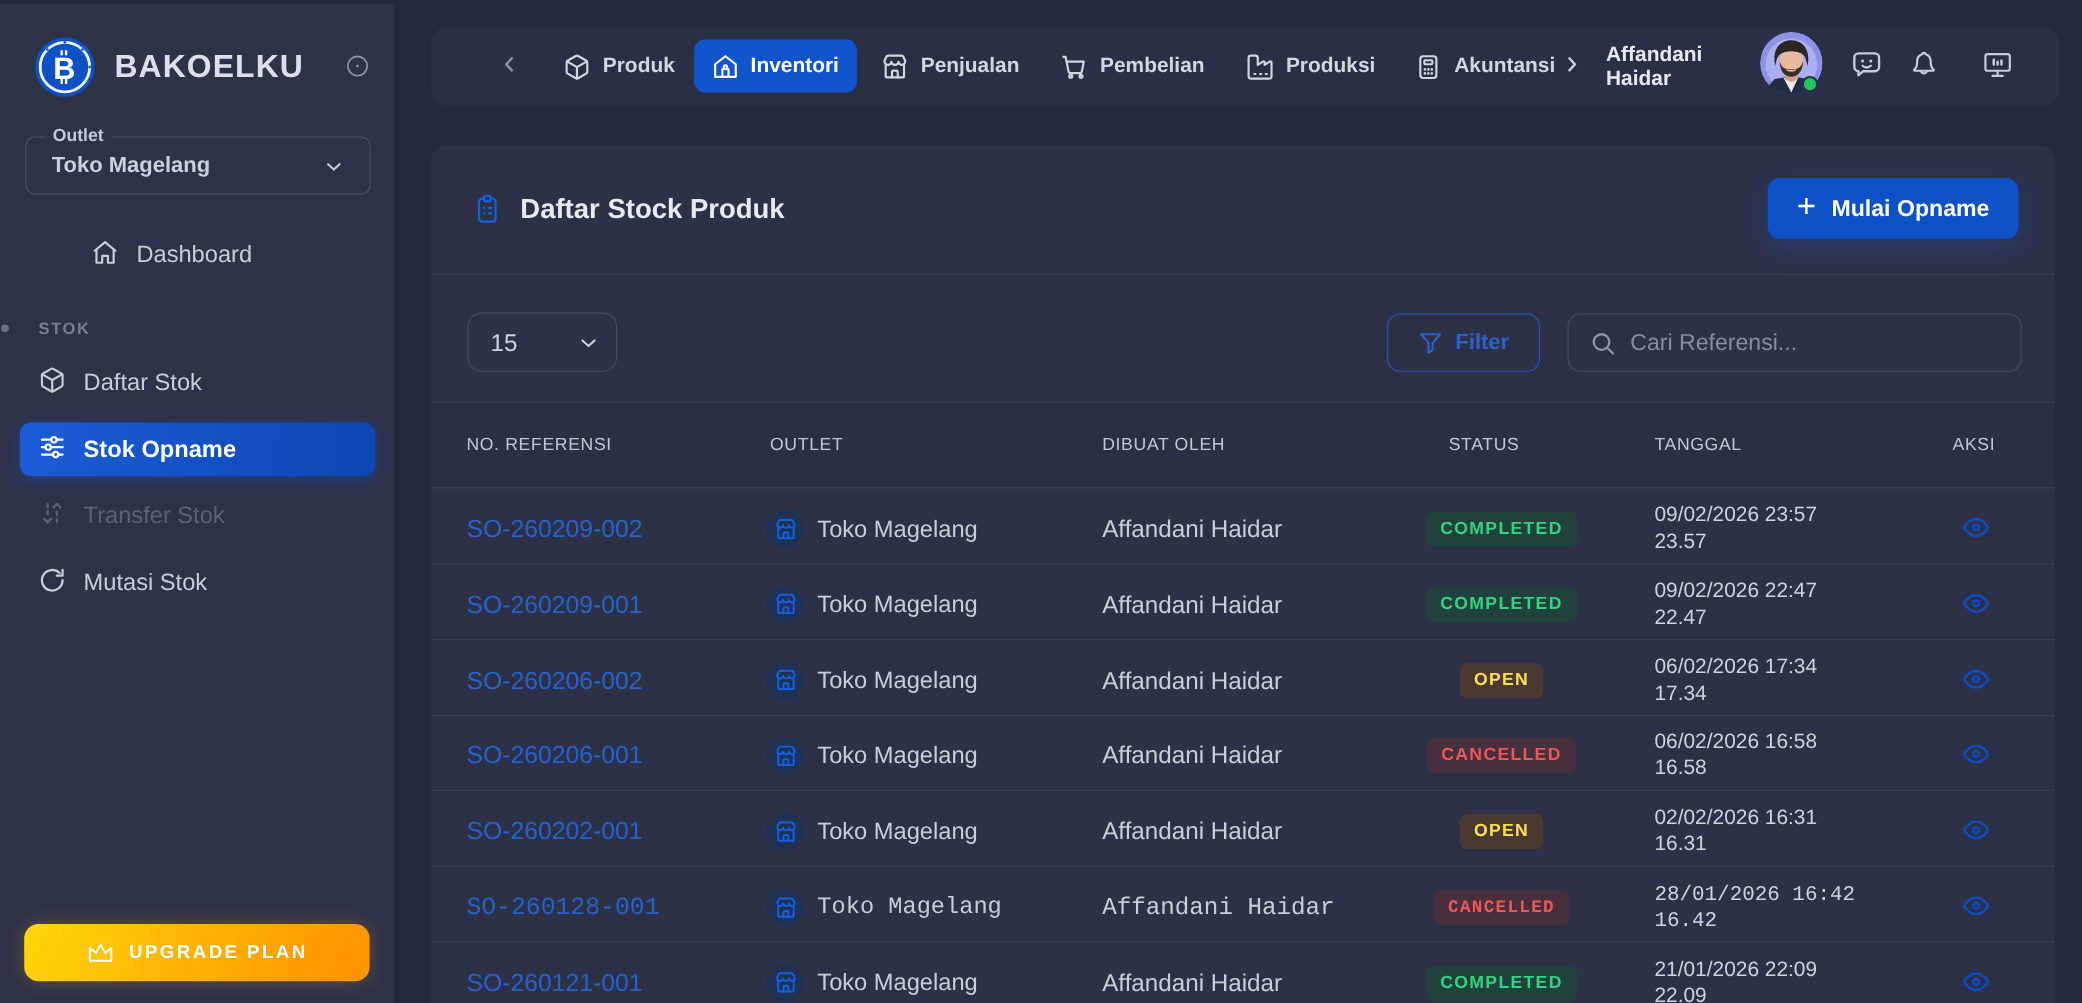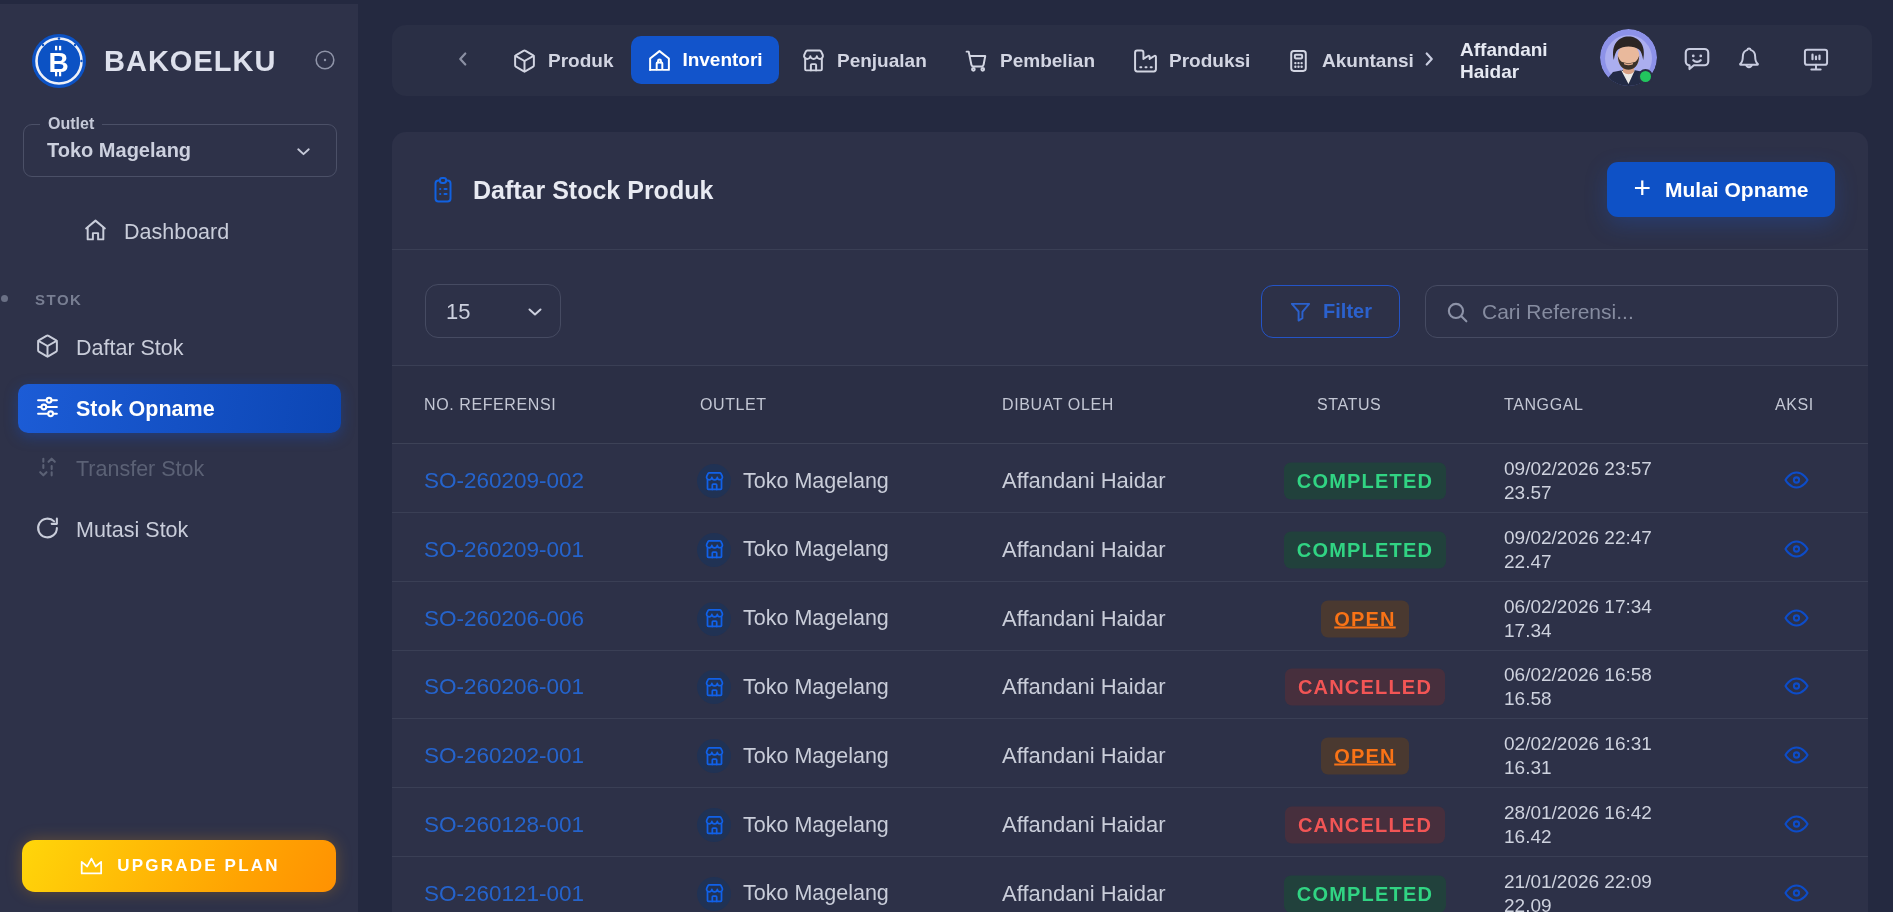--- a/index.html
+++ b/index.html
@@ -49,23 +49,23 @@
 
 #thead { left:0; top:233px; width:1476px; height:79px; background:#2b2f45; border-top:1px solid #3a3f55; border-bottom:1px solid #3d4257; }
 .th { position:absolute; top:50%; transform:translateY(-50%); font-size:16px; font-weight:normal; color:#c3c7d4; letter-spacing:0.6px; }
 .row { position:absolute; left:0; width:1476px; height:69px; border-bottom:1px solid #3a3f55; }
 .c-ref { position:absolute; left:32px; top:calc(50% + 3px); transform:translateY(-50%); font-size:22.5px; color:#2563cb; }
 .c-outlet { position:absolute; left:305px; top:calc(50% + 3px); transform:translateY(-50%); display:flex; align-items:center; gap:12px; }
 .store-badge { width:34px; height:34px; border-radius:50%; background:#203254; display:flex; align-items:center; justify-content:center; }
 .c-outlet b { font-size:21.5px; font-weight:normal; color:#c9cdd9; }
 .c-user { position:absolute; left:610px; top:calc(50% + 3px); transform:translateY(-50%); font-size:22px; color:#c9cdd9; }
 .c-status { position:absolute; left:853px; width:240px; top:calc(50% + 3px); transform:translateY(-50%); text-align:center; }
-.badge { display:inline-block; font-size:20px; font-weight:bold; letter-spacing:1.2px; padding:7px 13px; border-radius:7px; }
+.badge { display:inline-block; font-size:16px; font-weight:bold; letter-spacing:1.2px; padding:7px 13px; border-radius:7px; }
 .b-completed { color:#31d483; background:#21413c; }
-.b-open { color:#f97316; background:#4a3930;text-decoration:underline; }
+.b-open { color:#fde047; background:#4a3930; }
 .b-cancelled { color:#f25555; background:#472f3d; }
 .c-date { position:absolute; left:1112px; top:calc(50% + 3px); transform:translateY(-50%); font-size:19px; line-height:24px; color:#ced2de; }
 .c-aksi { position:absolute; left:1392px; top:calc(50% + 4px); transform:translateY(-50%); }
 </style>
 </head>
 <body>
 <div id="sidebar" class="abs"></div>
 <div id="logo-row" class="abs"><svg width="56" height="56" viewBox="0 0 56 56">
 <circle cx="28" cy="28" r="27" fill="#0c52c4"></circle>
 <circle cx="28" cy="28" r="22.5" fill="none" stroke="#eef1f8" stroke-width="2.6"></circle>
@@ -300,21 +300,21 @@
         </span>
     <span class="c-user">Affandani Haidar</span>
     <span class="c-status"><span class="badge b-completed">COMPLETED</span></span>
     <span class="c-date">09/02/2026 22:47<br>22.47</span>
     <span class="c-aksi"><svg width="25" height="18" viewBox="0 0 25 18" fill="none" stroke="#0d4cc8" stroke-width="2.1">
             <path d="M1.5 9S5.5 1.5 12.5 1.5 23.5 9 23.5 9s-4 7.5-11 7.5S1.5 9 1.5 9Z" stroke-linejoin="round"></path>
             <circle cx="12.5" cy="9" r="2.6"></circle>
           </svg></span>
   </div>
   <div class="row" style="top:137.6px;">
-    <span class="c-ref">SO-260206-006</span>
+    <span class="c-ref">SO-260206-002</span>
     <span class="c-outlet">
           <span class="store-badge">
             <svg width="21" height="21" viewBox="0 0 24 24" fill="none" stroke="#1161e8" stroke-width="2" stroke-linecap="round" stroke-linejoin="round">
               <path d="M4 10v10a1 1 0 0 0 1 1h14a1 1 0 0 0 1-1V10"></path>
               <path d="M3.1 6.2 4.6 3a1.7 1.7 0 0 1 1.5-1h11.8a1.7 1.7 0 0 1 1.5 1l1.5 3.2A2.9 2.9 0 0 1 18.2 10c-1.6 0-3-1.3-3-2.6 0 1.3-1.4 2.6-3.1 2.6S9 8.7 9 7.4C9 8.7 7.5 10 5.9 10A2.9 2.9 0 0 1 3.1 6.2Z"></path>
               <path d="M9.5 21v-5a1 1 0 0 1 1-1h3a1 1 0 0 1 1 1v5"></path>
             </svg>
           </span>
           <b>Toko Magelang</b>
         </span>
@@ -359,21 +359,21 @@
           <b>Toko Magelang</b>
         </span>
     <span class="c-user">Affandani Haidar</span>
     <span class="c-status"><span class="badge b-open">OPEN</span></span>
     <span class="c-date">02/02/2026 16:31<br>16.31</span>
     <span class="c-aksi"><svg width="25" height="18" viewBox="0 0 25 18" fill="none" stroke="#0d4cc8" stroke-width="2.1">
             <path d="M1.5 9S5.5 1.5 12.5 1.5 23.5 9 23.5 9s-4 7.5-11 7.5S1.5 9 1.5 9Z" stroke-linejoin="round"></path>
             <circle cx="12.5" cy="9" r="2.6"></circle>
           </svg></span>
   </div>
-  <div class="row" style="top:344.0px;">
+  <div class="row" style="top:344.0px;font-family:Liberation Mono, monospace;">
     <span class="c-ref">SO-260128-001</span>
     <span class="c-outlet">
           <span class="store-badge">
             <svg width="21" height="21" viewBox="0 0 24 24" fill="none" stroke="#1161e8" stroke-width="2" stroke-linecap="round" stroke-linejoin="round">
               <path d="M4 10v10a1 1 0 0 0 1 1h14a1 1 0 0 0 1-1V10"></path>
               <path d="M3.1 6.2 4.6 3a1.7 1.7 0 0 1 1.5-1h11.8a1.7 1.7 0 0 1 1.5 1l1.5 3.2A2.9 2.9 0 0 1 18.2 10c-1.6 0-3-1.3-3-2.6 0 1.3-1.4 2.6-3.1 2.6S9 8.7 9 7.4C9 8.7 7.5 10 5.9 10A2.9 2.9 0 0 1 3.1 6.2Z"></path>
               <path d="M9.5 21v-5a1 1 0 0 1 1-1h3a1 1 0 0 1 1 1v5"></path>
             </svg>
           </span>
           <b>Toko Magelang</b>

